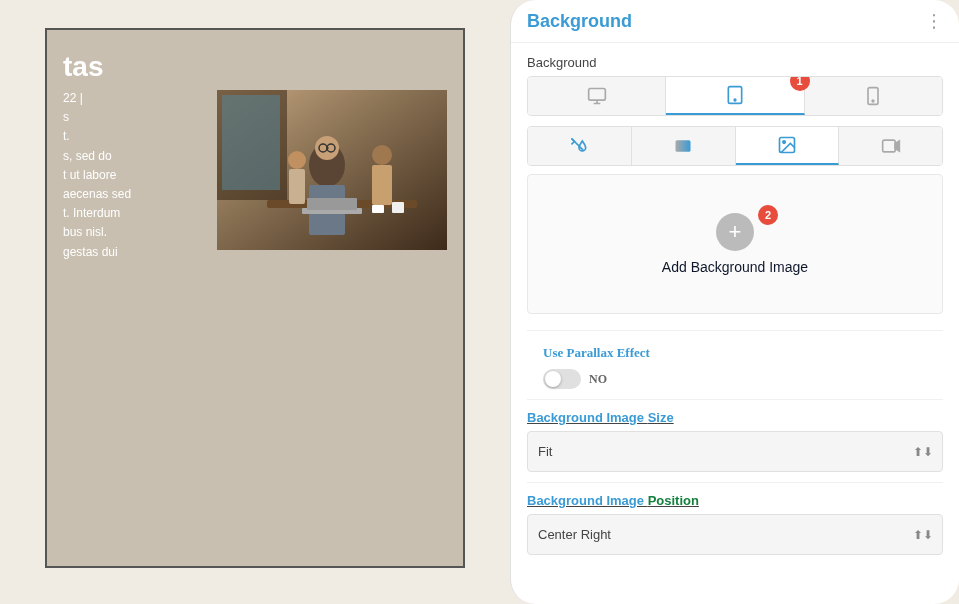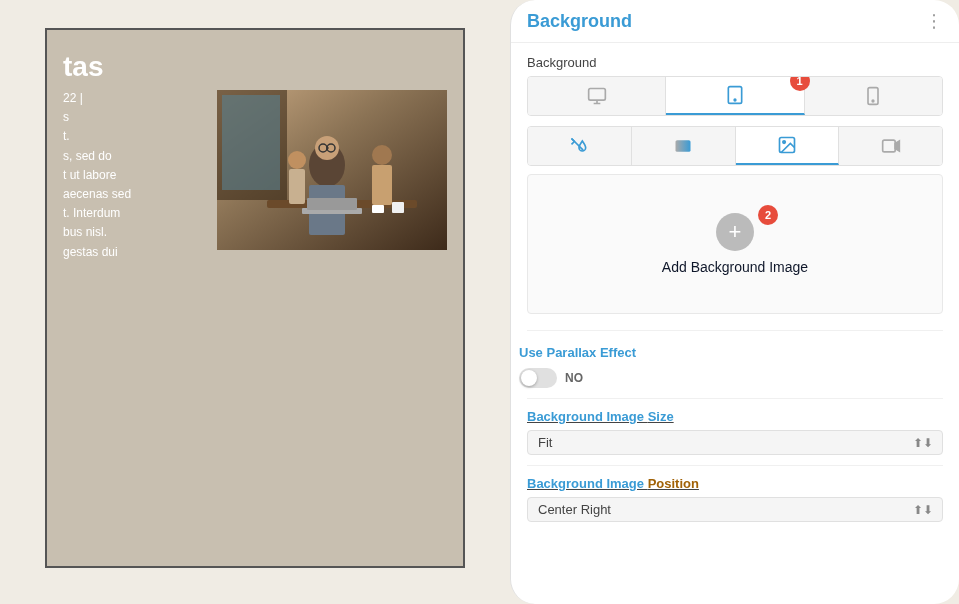--- a/index.html
+++ b/index.html
@@ -189,21 +189,22 @@
       font-weight: bold;
       display: flex; align-items: center; justify-content: center;
     }
     .upload-label {
       color: #0f172a;
       font-size: 14px;
     }
 
     
     .toggle-section {
-      padding: 10px 8px 6px;
+      padding: 10px 32px 6px;
+      font-family: Liberation Serif, serif;
     }
     .toggle-title {
       font-size: 13px;
       font-weight: 600;
       color: #444;
       margin-bottom: 8px;
     }
     .toggle-title span { color: #3a9bd5; }
     .toggle-row {
       display: flex;
@@ -238,21 +239,21 @@
     .dropdown-title {
       font-size: 13px;
       font-weight: 600;
       color: #444;
       margin-bottom: 6px;
       text-decoration: underline;
     }
     .dropdown-title span { color: #3a9bd5; }
     .dropdown-select {
       width: 100%;
-      padding: 4px 10px;
+      padding: 12px 10px;
       border: 1px solid #e0e0e0;
       border-radius: 4px;
       background: #f5f5f5;
       font-size: 13px;
       color: #444;
       appearance: none;
       cursor: pointer;
     }
     .dropdown-wrapper {
       position: relative;
@@ -439,21 +440,21 @@
         <option>Auto</option>
       </select>
       <span class="dropdown-arrow">⬆⬇</span>
     </div>
   </div>
 
   <div class="section-divider"></div>
 
   <div class="dropdown-section">
     <div class="dropdown-title">
-      <span>Background Image </span><span style="color:#a16207">Position</span>
+      <span>Background Image </span><span style="color:#15803d">Position</span>
     </div>
     <div class="dropdown-wrapper">
       <select class="dropdown-select">
         <option>Center Right</option>
         <option>Center Left</option>
         <option>Center Center</option>
         <option>Top Left</option>
         <option>Top Right</option>
         <option>Bottom Left</option>
         <option>Bottom Right</option>

